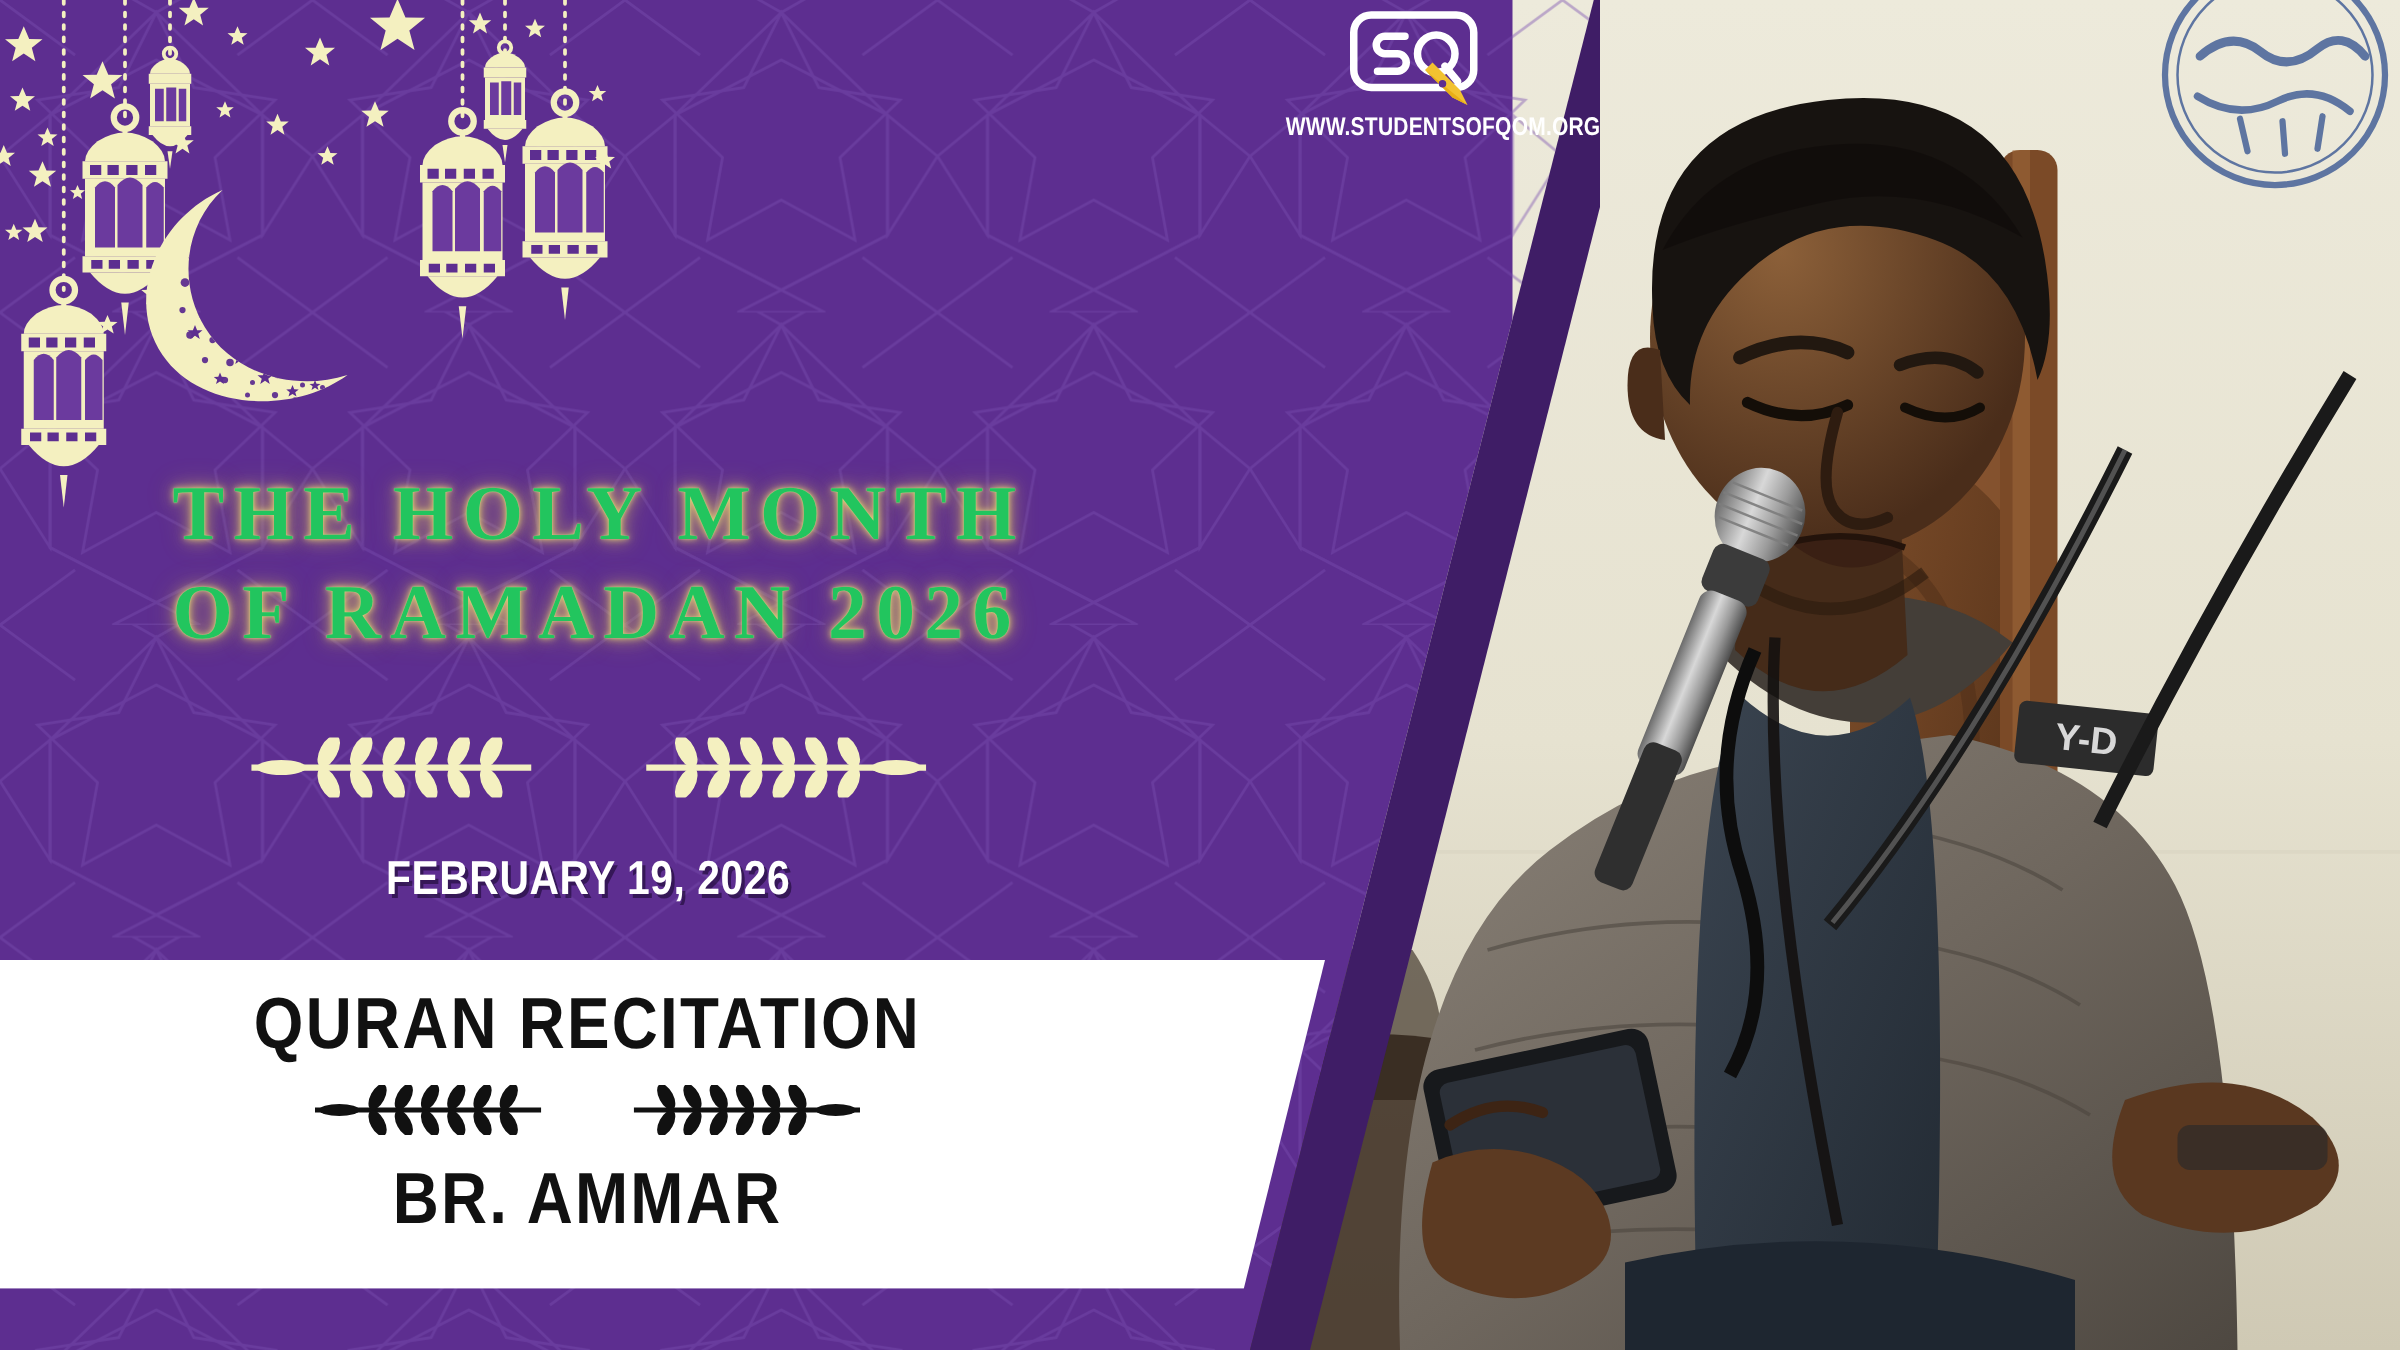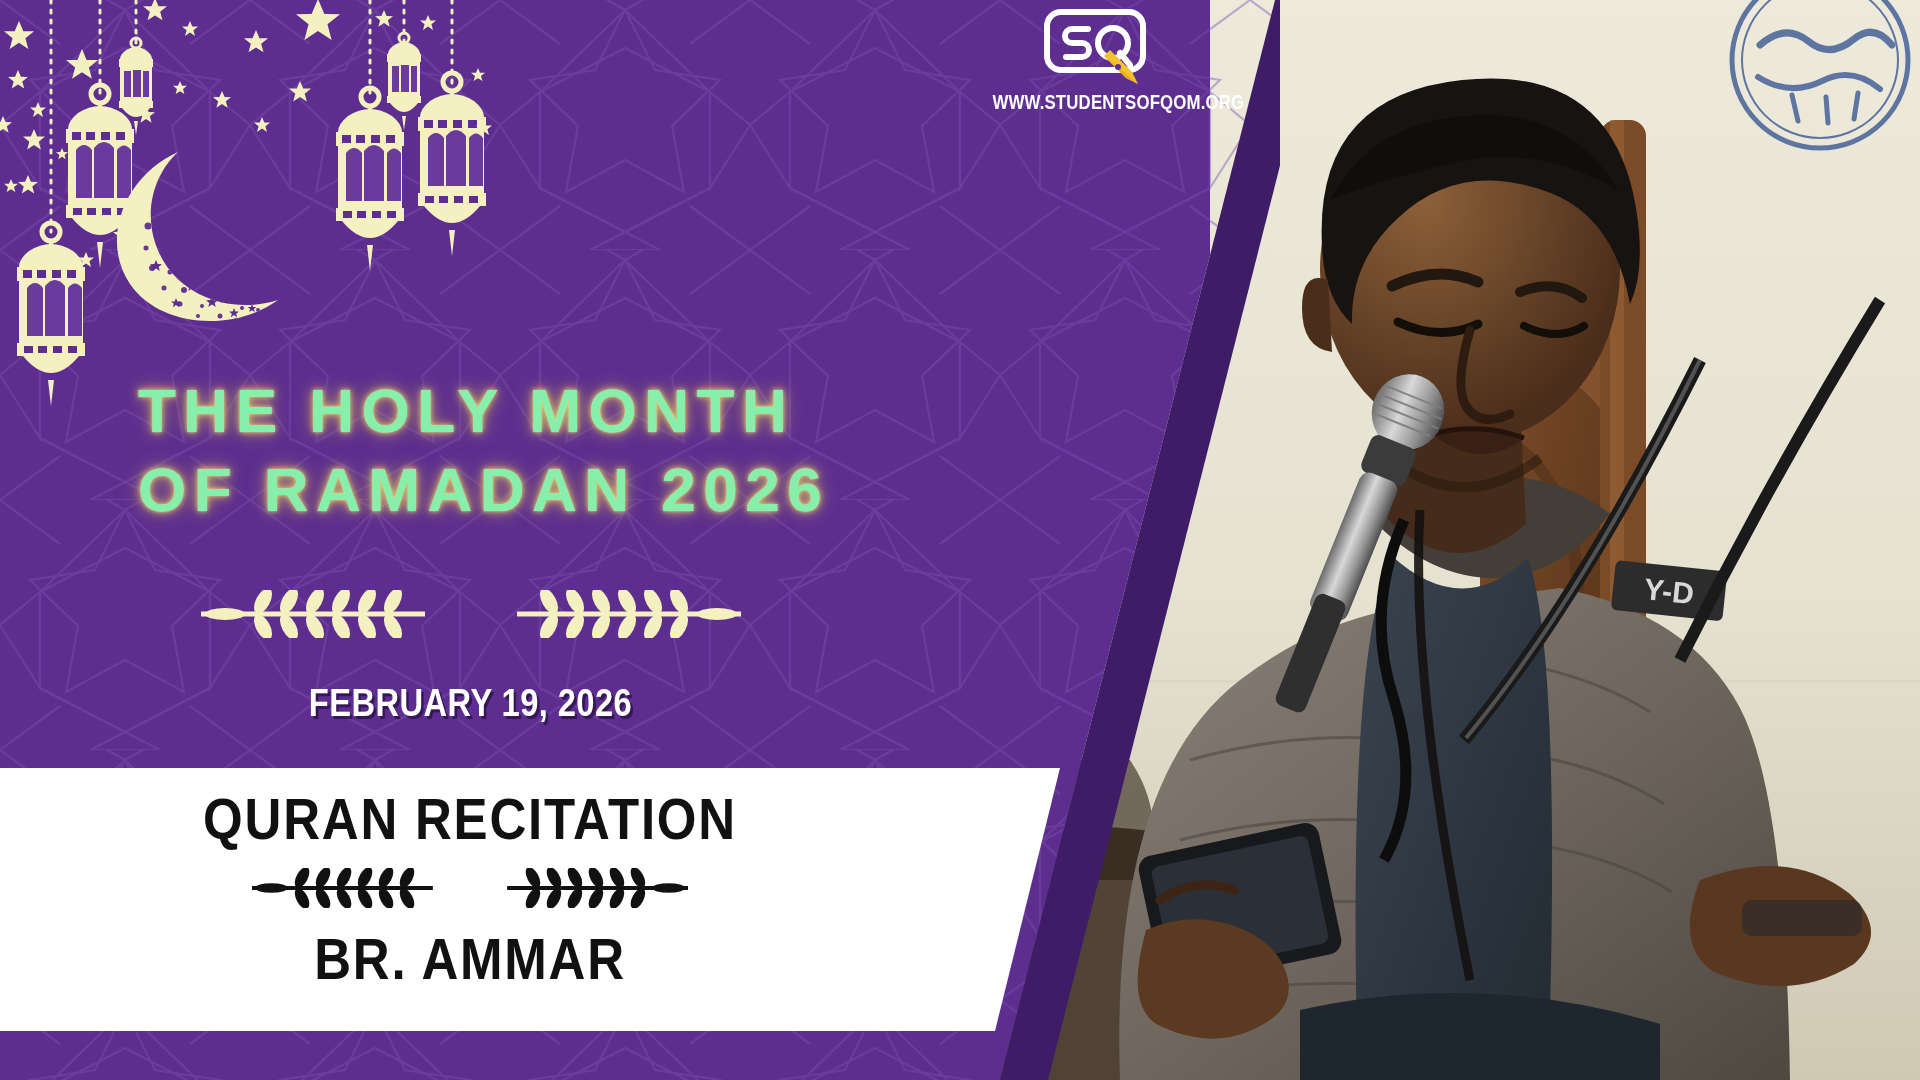--- a/index.html
+++ b/index.html
@@ -47,43 +47,43 @@
     z-index:6;
     background:#ffffff;
     clip-path:polygon(0 0, 1060px 0, 995px 263px, 0 263px);
   }
 
   
   .deco{position:absolute;z-index:4;pointer-events:none;}
 
   
   .logo-block{
-    position:absolute;z-index:5;left:970px;top:8px;width:250px;text-align:center;
+    position:absolute;z-index:5;left:1006px;top:8px;width:250px;text-align:center;
   }
   .logo-mark{display:block;margin:0 auto;}
   .logo-url{
     margin-top:4px;
     color:#ffffff;
     font-family:"Liberation Sans Narrow","Liberation Sans",sans-serif;
     font-weight:700;
     font-size:20.5px;
     letter-spacing:.2px;
     transform:scaleX(.82);
     white-space:nowrap;
   }
 
   
   .headline{
     position:absolute;z-index:5;left:138px;top:372px;width:800px;
-    font-family:Liberation Sans, sans-serif;
+    font-family:Liberation Serif, serif;
     font-weight:700;
     font-size:62px;
     line-height:1.27;
     letter-spacing:7.5px;
-    color:#86efac;
+    color:#22c55e;
     text-shadow:
       0 0 1px #e8d98a,
       0 0 5px rgba(232,212,120,.95),
       0 0 12px rgba(226,200,95,.75),
       0 0 22px rgba(214,186,80,.45);
     white-space:pre-line;
   }
 
   
   .divider{position:absolute;z-index:5;display:flex;align-items:center;justify-content:center;}

